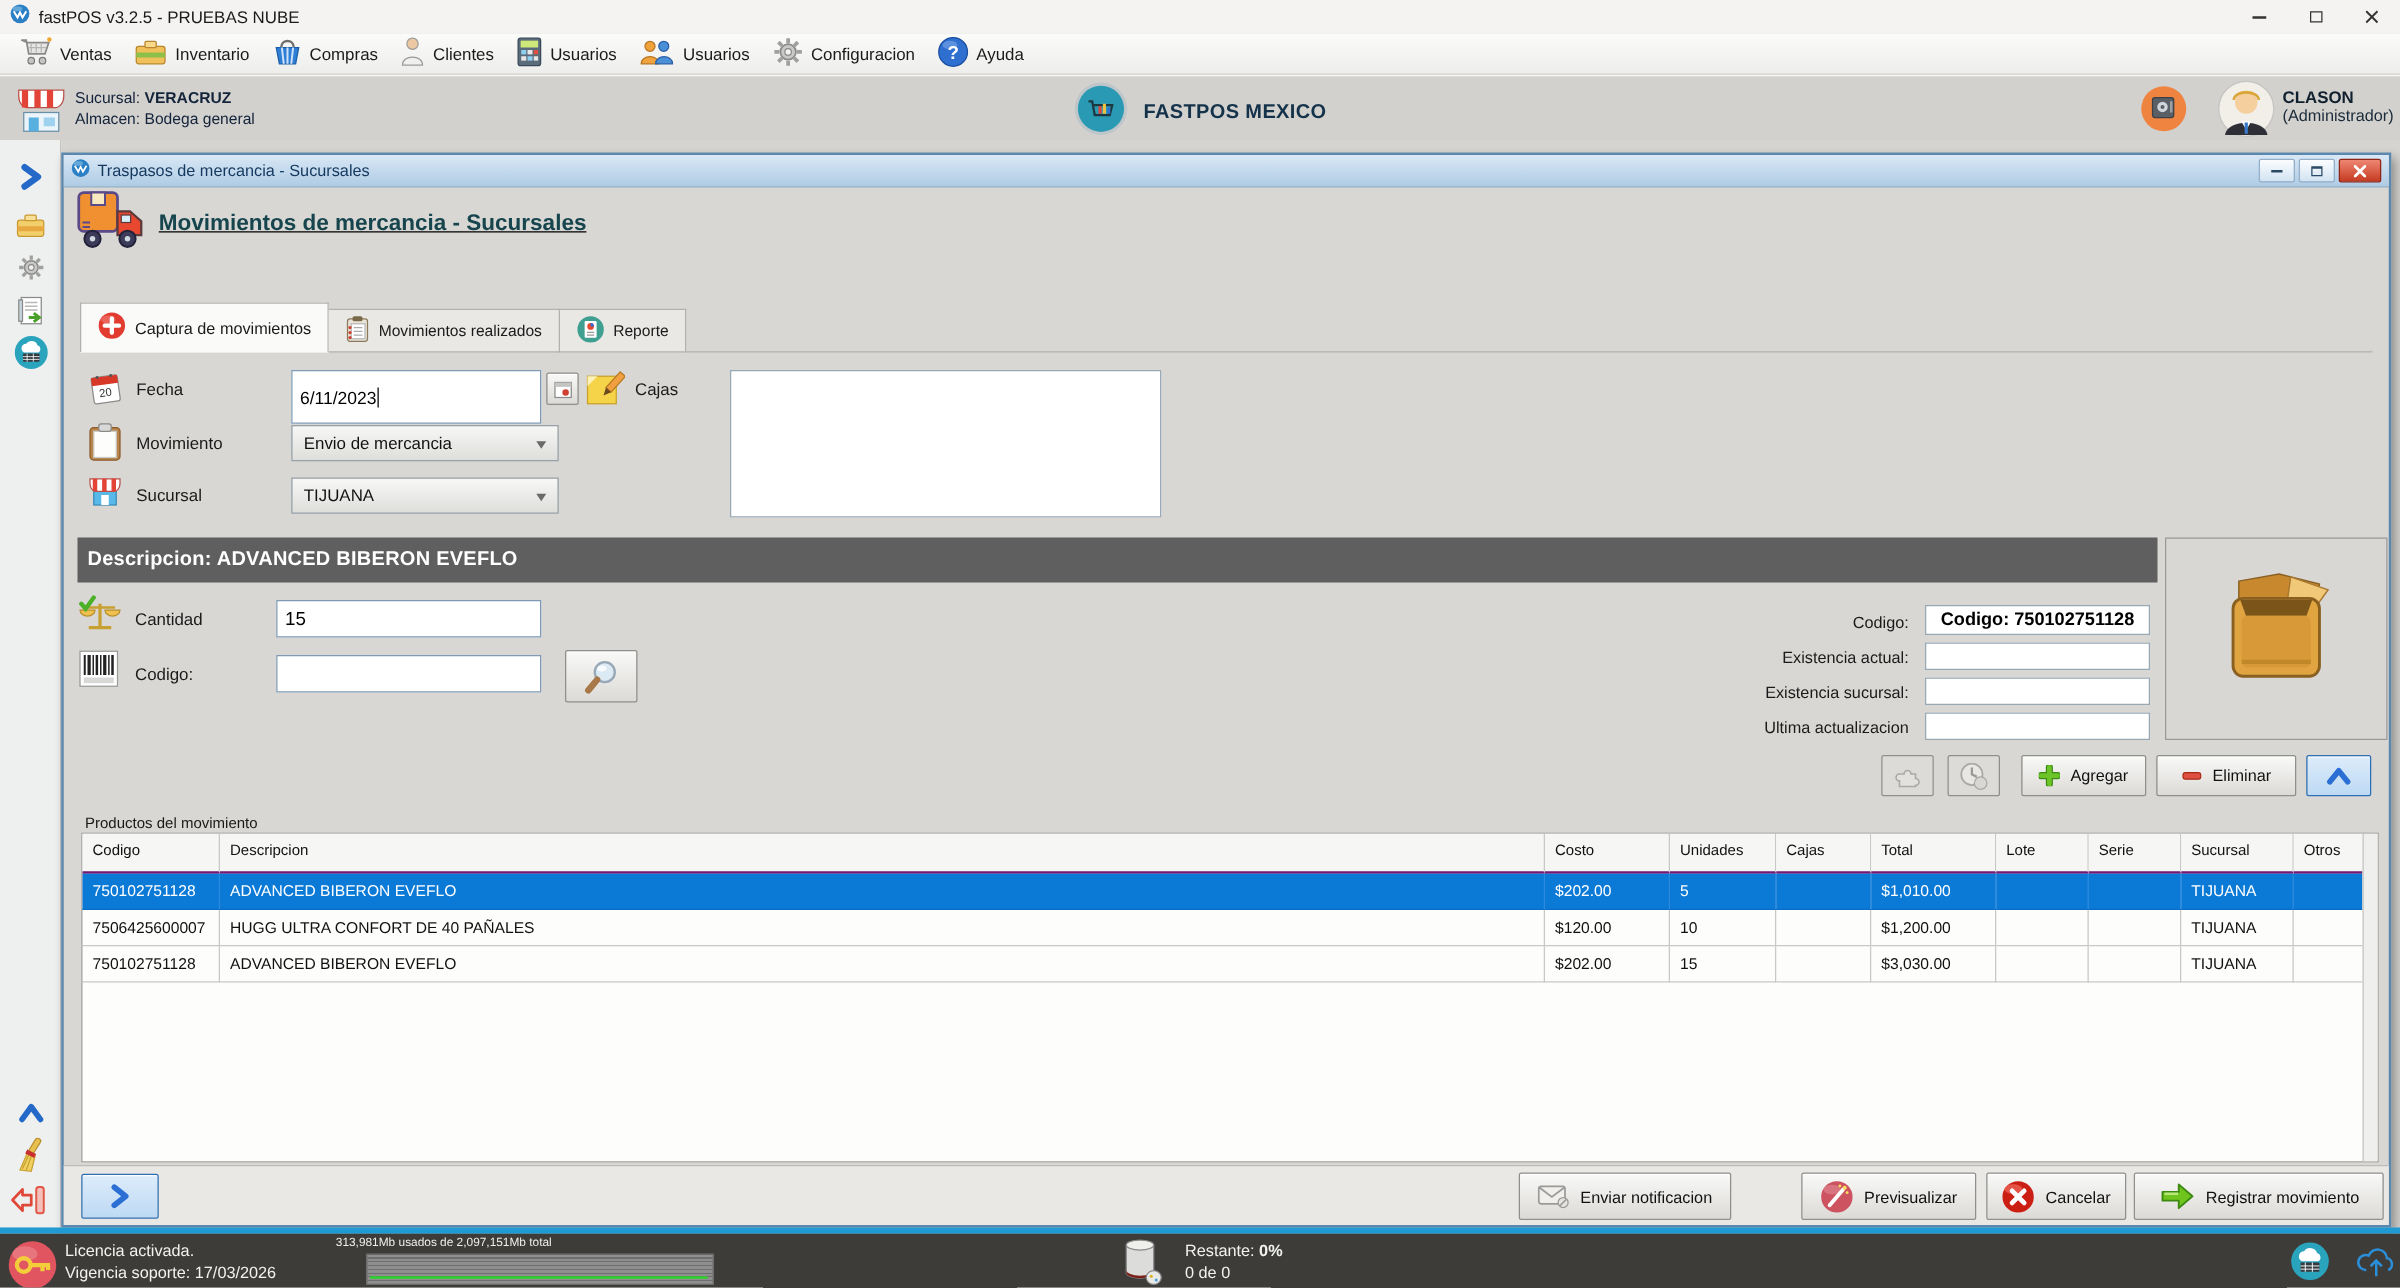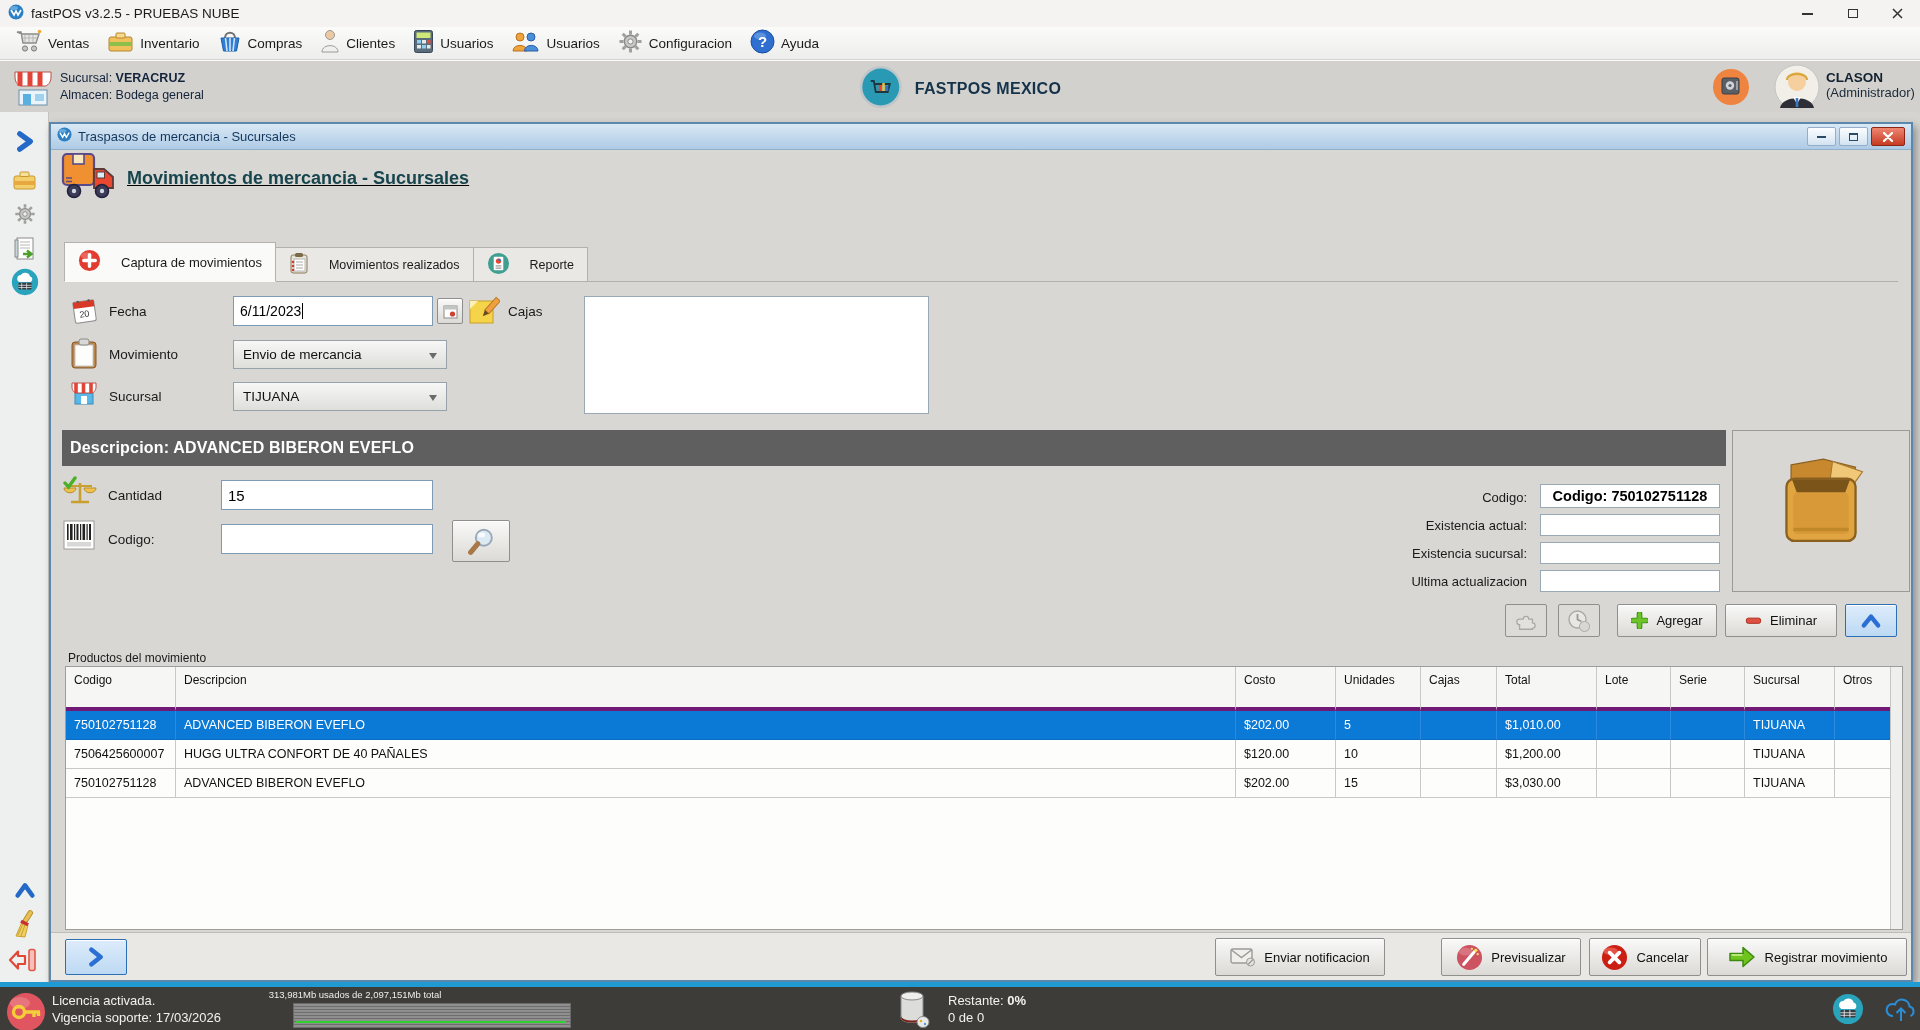--- a/index.html
+++ b/index.html
@@ -36,21 +36,21 @@
     display:flex; align-items:center; padding:0 6px; }
   .mdititle .t { font-size:13px; color:#14375e; margin-left:6px; }
   .mbtn { width:29px; height:19px; border:1px solid #93aec8; border-radius:2px;
     background:linear-gradient(#fbfdff,#d3e3f2); display:flex; align-items:center; justify-content:center; margin-left:3px; }
   .mbtn.close { width:34px; background:linear-gradient(#ee8672,#c63b22); border-color:#8e2413; }
 
   .pghead { position:absolute; left:10px; top:28px; display:flex; align-items:center; gap:12px;text-decoration:underline; }
   .pghead .t { font-size:18px; font-weight:bold; color:#17454e; }
 
   .tabs { position:absolute; left:13px; top:118px; display:flex; align-items:flex-end; height:40px; z-index:3; }
-  .tab { height:35px; display:flex; align-items:center; gap:20px; padding:0 13px; font-size:12.5px; color:#1a1a1a;
+  .tab { height:35px; display:flex; align-items:center; gap:7px; padding:0 13px; font-size:12.5px; color:#1a1a1a;
     background:#e9e8e5; border:1px solid #b2b1ae; border-left:none; cursor:pointer; }
   .tab:first-child { border-left:1px solid #b2b1ae; }
   .tab.active { height:40px; background:#fafaf8; border-bottom:1px solid #fafaf8; font-size:13px; }
   .tabline { position:absolute; left:13px; top:157px; width:1834px; height:1px; background:#b2b1ae; z-index:1; }
 
   .flabel { font-size:13.5px; color:#1a1a1a; }
   .tb { background:#fff; border:1px solid #7e9ab5; display:flex; align-items:center; padding:0 6px; font-size:14px; color:#000; }
   .caret { display:inline-block; width:1px; height:16px; background:#000; margin-left:1px; }
   .ddl { background:linear-gradient(#f7f7f6,#dededb); border:1px solid #98a2aa; display:flex; align-items:center;
     justify-content:space-between; padding:0 9px; font-size:13.5px; color:#111; cursor:pointer; }
@@ -68,21 +68,21 @@
     display:flex; align-items:center; justify-content:center; gap:8px; font-size:13px; color:#111;
     box-shadow:inset 0 1px 0 #fff; cursor:pointer; }
   .btn.disabled { background:#dcdbd7; box-shadow:none; }
   .btn-blue { background:linear-gradient(#ddecfb,#bdd9f3); border:1px solid #2d6fb4; }
 
   .grouplbl { font-size:12px; color:#1a1a1a; }
   .gridwrap { background:#fdfdfc; border:1px solid #9d9d9b; }
   .trow { display:flex; }
   .tcell { border-right:1px solid #c8c8c6; border-bottom:1px solid #c8c8c6; padding-left:8px;
     font-size:12.5px; color:#111; white-space:nowrap; overflow:hidden; line-height:28px; height:29px; }
-  .thead .tcell { background:#f6f6f4; border-bottom:4px solid #701a75; font-size:12px; line-height:27px; height:44px; }
+  .thead .tcell { background:#f6f6f4; border-bottom:2px solid #701a75; font-size:12px; line-height:27px; height:32px; }
   .trow.sel .tcell { background:#0b79d6; color:#fff; border-right:1px solid #2b8ade; border-bottom:1px solid #0b6ec4; }
   .scroll { background:#efefed; border-left:1px solid #c4c4c2; }
 
   .mdifoot { position:absolute; left:0; top:808px; width:1860px; height:48px; background:#e9e8e5; border-top:1px solid #bdbcb9; }
 
   .blueline { position:absolute; left:0; top:982px; width:1920px; height:5px; background:#1f9ad2; }
   .statusbar { position:absolute; left:0; top:987px; width:1920px; height:43px; background:#3d3c39; overflow:hidden; }
   .statusbar .st { color:#f2f2f0; font-size:13px; line-height:17px; }
   .graph { background:#8f8f8f; border:1px solid #6a6a6a;
     background-image:repeating-linear-gradient(180deg, rgba(0,0,0,0) 0 2px, #6e6e6e 2px 3px); position:relative; }
@@ -380,21 +380,21 @@
         <g transform="rotate(-8 15 15)">
           <rect x="4" y="5" width="21" height="21" rx="2" fill="#fff" stroke="#8a8a88"></rect>
           <rect x="4" y="5" width="21" height="6.5" fill="#d83828"></rect>
           <circle cx="9" cy="5" r="1.2" fill="#555"></circle>
           <circle cx="20" cy="5" r="1.2" fill="#555"></circle>
           <text x="14" y="21" text-anchor="middle" font-size="9" fill="#333" font-family="Liberation Sans, sans-serif">20</text>
         </g>
       </svg>
   </span>
   <span class="abs flabel" style="left:58px; top:180px;">Fecha</span>
-  <div class="abs tb" style="left:182px; top:172px; width:200px; height:30px;">
+  <div class="abs tb" style="left:182px; top:172px; width:200px; height:43px;">
     <span>6/11/2023</span>
       <span class="caret"></span>
   </div>
   <div class="abs btn" style="left:386px; top:174px; width:26px; height:26px;">
     <svg width="15" height="15" viewBox="0 0 15 15">
         <rect x="1" y="2" width="13" height="12" fill="#fff" stroke="#8a8a88"></rect>
         <rect x="1" y="2" width="13" height="3.5" fill="#c4c4c2"></rect>
         <circle cx="9.5" cy="10" r="2.6" fill="#d04030"></circle>
       </svg>
   </div>

